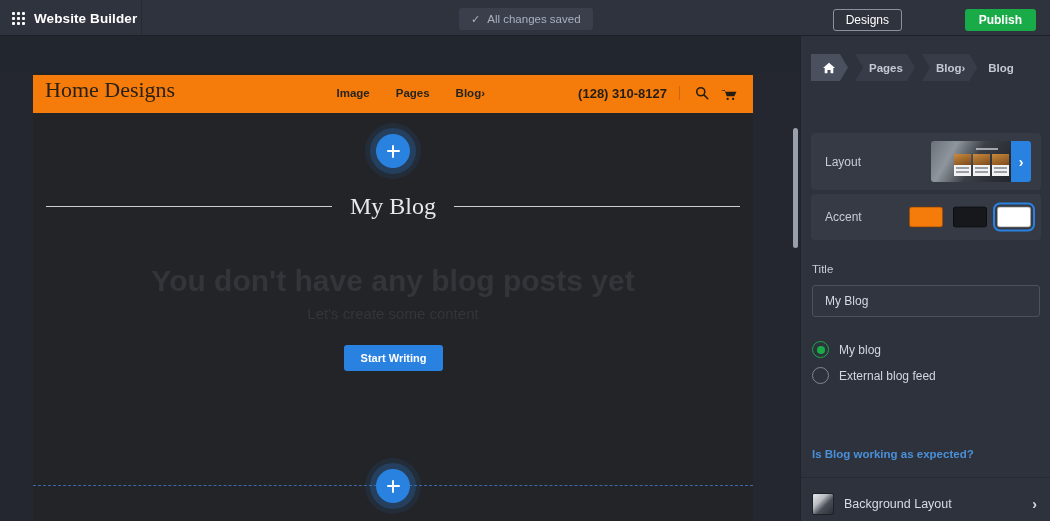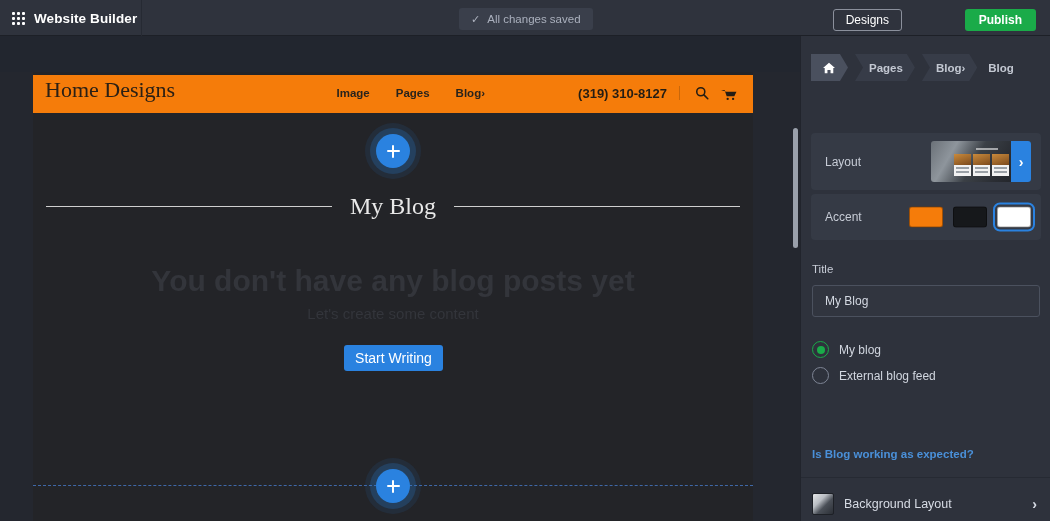--- a/index.html
+++ b/index.html
@@ -128,21 +128,21 @@
     position: absolute; left: 0; top: 192px; width: 720px; text-align: center;
     color: #33353b; font-size: 30px; font-weight: bold;
   }
   #empty-sub {
     position: absolute; left: 0; top: 233px; width: 720px; text-align: center;
     color: #33353b; font-size: 15px;
   }
   #start-writing-btn {
     position: absolute; left: 311px; top: 273px; width: 99px; height: 26px;
     background: #2a82e0; border: none; border-radius: 3px;
-    color: #fff; font-size: 14px; font-weight: normal; cursor: pointer;
+    color: #fff; font-size: 11px; font-weight: bold; cursor: pointer;
     font-family: "Liberation Sans", sans-serif;
   }
   
   #canvas-scrollbar {
     position: absolute; left: 793px; top: 56px; width: 5px; height: 120px;
     background: #9aa0ab; border-radius: 3px; cursor: pointer;
   }
   
   #sidebar {
     position: absolute; left: 800px; top: 36px; width: 250px; height: 485px;
@@ -292,21 +292,21 @@
 
     <div id="site-header">
       <div id="site-logo">Home Designs</div>
 
       <div id="site-nav">
         <span class="nav-link">Image</span>
         <span class="nav-link">Pages</span>
         <span class="nav-link">Blog›</span>
       </div>
 
-      <div id="site-phone">(319) 310-8127</div>
+      <div id="site-phone">(128) 310-8127</div>
       <div id="site-divider"></div>
 
       <span id="search-icon-site">
         <svg viewBox="0 0 16 16" width="14" height="14">
           <circle cx="6.6" cy="6.6" r="4.6" fill="none" stroke="#241d14" stroke-width="1.8"></circle>
           <line x1="10.2" y1="10.2" x2="14.6" y2="14.6" stroke="#241d14" stroke-width="1.8" stroke-linecap="round"></line>
         </svg>
       </span>
       <span id="cart-icon-site">
         <svg viewBox="0 0 18 14" width="16" height="13">

